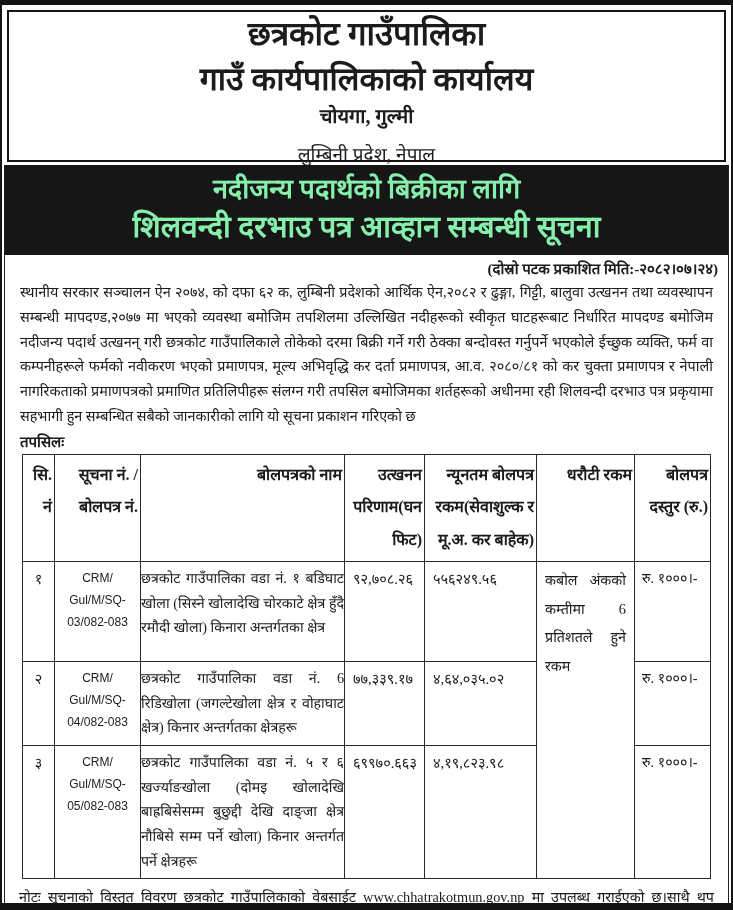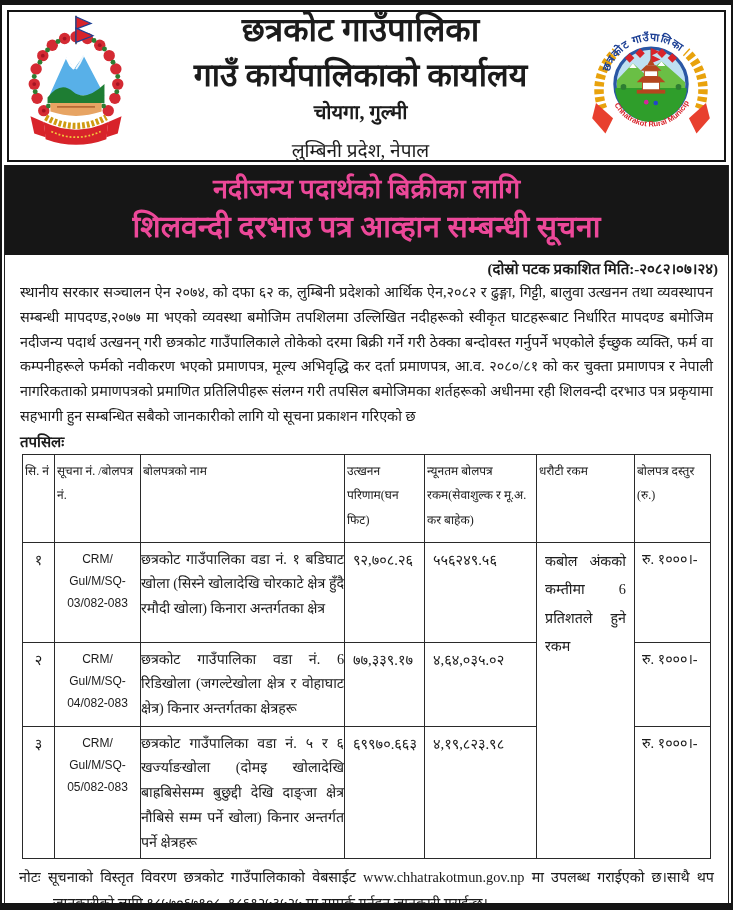--- a/index.html
+++ b/index.html
@@ -6,37 +6,37 @@
   * { box-sizing:border-box; }
   .page {
     width:733px; height:910px; background:#fff; margin:0 auto; position:relative;
     border-top:5px solid #141414; border-bottom:7px solid #141414;
     border-left:2px solid #141414; border-right:2px solid #141414;
     font-family:"Liberation Serif","DejaVu Serif",serif; color:#1b1b1b;
     overflow:hidden; display:flex; flex-direction:column;
   }
   .header-box {
     border:2px solid #141414; margin:5px 5px 3px; height:152px;
-    display:flex; align-items:center; justify-content:space-between; padding:2px 10px;
+    display:flex; align-items:center; justify-content:space-between; padding:2px 10px;flex-direction:column;
   }
   .header-center { flex:1; text-align:center; line-height:1.25; }
   .org-name   { font-size:33px; font-weight:700; }
   .office-name{ font-size:32px; font-weight:700; margin-top:4px; }
   .addr       { font-size:20px; font-weight:700; margin-top:5px; }
   .addr2      { font-size:19px; font-weight:400; margin-top:14px; }
   .lower { flex:1; margin:0 2px; border-left:1px solid #222; border-right:1px solid #222; display:flex; flex-direction:column; }
-  .banner { background:#161616; color:#ec4899; text-align:center; padding:7px 4px 9px; }
+  .banner { background:#161616; color:#86efac; text-align:center; padding:7px 4px 9px; }
   .banner-line1 { font-size:27px; font-weight:700; line-height:1.3; }
   .banner-line2 { font-size:30px; font-weight:700; line-height:1.3; }
   .date-line { text-align:right; font-size:15px; font-weight:700; padding:3px 10px 0; }
   .body-text { margin:2px 15px 2px; font-size:14.4px; line-height:1.72; text-align:justify; }
   .tapasil { margin:0 15px 3px; font-size:15px; font-weight:600; }
   table.bids { border-collapse:collapse; margin:0 auto; table-layout:fixed; width:688px; }
   table.bids th, table.bids td { border:1px solid #2a2a2a; vertical-align:top; }
-  table.bids th { font-size:12px; font-weight:400; text-align:left; line-height:2.05; padding:4px 2px; }
+  table.bids th { font-size:16px; font-weight:700; text-align:right; line-height:2.05; padding:4px 2px; }
   thead tr { height:88px; }
   tbody tr:nth-child(1) { height:100px; }
   tbody tr:nth-child(2) { height:84px; }
   tbody tr:nth-child(3) { height:122px; }
   td.sn { text-align:center; font-size:14.5px; padding-top:6px; }
   td.latin { font-family:"Liberation Sans","DejaVu Sans",sans-serif; font-size:12px; text-align:center; white-space:pre-line; line-height:1.85; padding-top:5px; }
   td.name { font-size:14.2px; line-height:1.74; text-align:justify; padding:4px 0; }
   td.num  { font-size:14.5px; padding:6px 4px 0 8px; }
   td.deposit { font-size:14.3px; line-height:2.0; text-align:justify; padding:4px 8px; }
   td.fee { font-size:14.3px; padding:6px 4px 0 7px; white-space:nowrap; }

